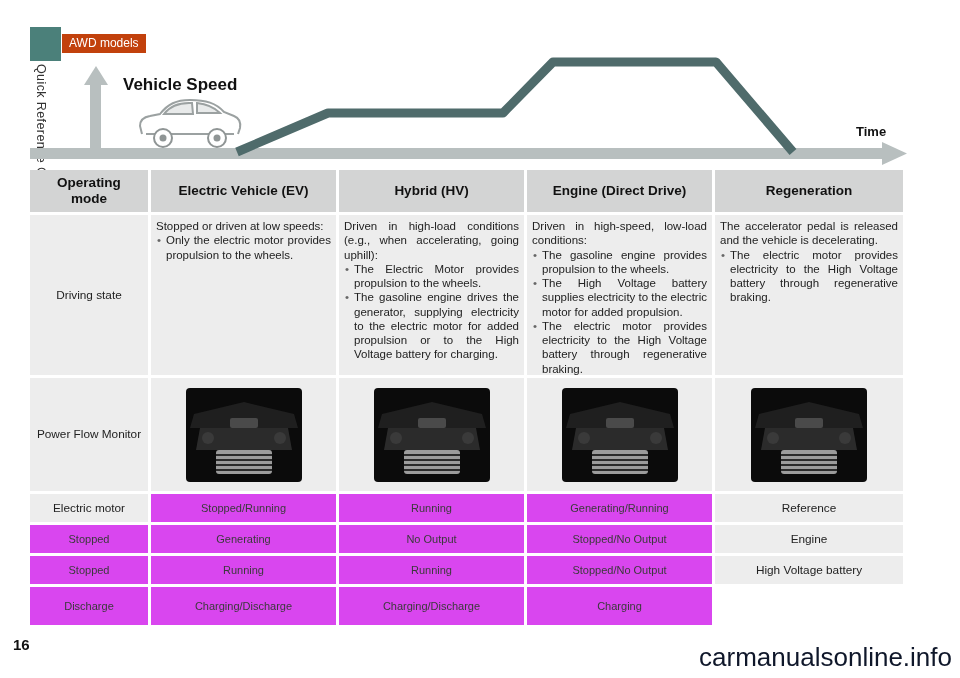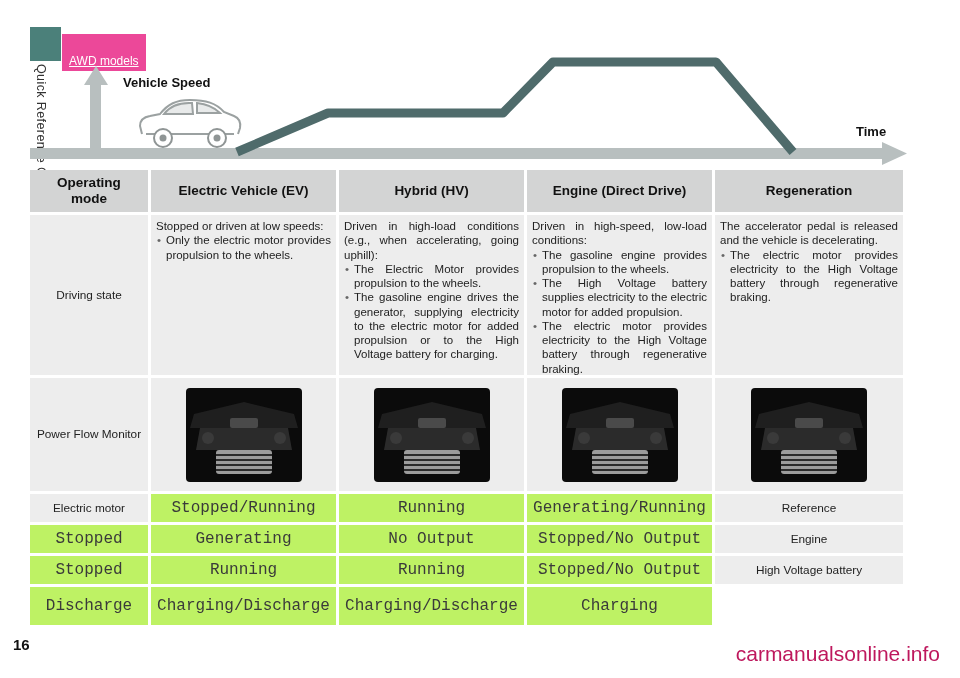--- a/index.html
+++ b/index.html
@@ -4,47 +4,47 @@
 <style>
   html, body { margin: 0; padding: 0; background: #ffffff; }
   body { font-family: "Liberation Sans", sans-serif; }
   .page { position: relative; width: 960px; height: 678px; background: #ffffff; overflow: hidden; }
 
   
   .accent { position: absolute; left: 30px; top: 27px; width: 31px; height: 34px; background: #4b807a; }
   .chapter { position: absolute; left: 34px; top: 64px; writing-mode: vertical-rl; font-size: 12.5px; color: #333; letter-spacing: 0.4px; }
 
   
-  .badge { position: absolute; left: 62px; top: 34px; background: #ec4899; color: #fff; font-size: 12px; padding: 20px 7px 3px; text-decoration: underline; }
+  .badge { position: absolute; left: 62px; top: 34px; background: #c2410c; color: #fff; font-size: 12px; padding: 2px 7px 3px; }
 
   
   .graph-svg { position: absolute; left: 0; top: 55px; }
-  .vlabel { position: absolute; left: 123px; top: 75px; font-weight: bold; font-size: 13px; color: #111; }
+  .vlabel { position: absolute; left: 123px; top: 75px; font-weight: bold; font-size: 17px; color: #111; }
   .tlabel { position: absolute; left: 856px; top: 124px; font-weight: bold; font-size: 13px; color: #111; }
   .car { position: absolute; left: 136px; top: 90px; }
 
   
   .table { position: absolute; left: 30px; top: 170px; width: 760px;
            display: grid; grid-template-columns: 118px 185px 185px 185px 188px;
            grid-template-rows: 42px 160px 113px 28px 28px 28px 38px; gap: 3px; border-radius: 23px; }
   .th { background: #d3d4d4; display: flex; align-items: center; justify-content: center; text-align: center;
         font-weight: bold; font-size: 13.5px; color: #111; line-height: 1.15; padding: 0 8px; }
   .th-first { padding: 0 22px; }
   .lbl { background: #ededed; display: flex; align-items: center; justify-content: center; text-align: center;
          font-size: 11.8px; color: #222; line-height: 1.25; padding: 0 6px; }
   .body-cell { background: #ededed; padding: 4px 5px; font-size: 11.5px; line-height: 1.24; color: #222; overflow: hidden; }
   .intro { text-align: justify; }
   .bullet { position: relative; padding-left: 10px; text-align: justify; }
   .bullet::before { content: "\2022"; position: absolute; left: 1px; top: 0; color: #666; }
-  .val { background: #bef264; display: flex; align-items: center; justify-content: center;
-         font-size: 16px; color: #3a3a3a; font-family: Liberation Mono, monospace; }
+  .val { background: #d946ef; display: flex; align-items: center; justify-content: center;
+         font-size: 11px; color: #3a3a3a; }
   .imgcell { background: #ededed; display: flex; align-items: center; justify-content: center; }
 
   .pagenum { position: absolute; left: 13px; top: 636px; font-weight: bold; font-size: 15px; color: #111; }
-  .watermark { position: absolute; right: 20px; top: 642px; font-size: 21px; color: #be185d; }
+  .watermark { position: absolute; right: 8px; top: 642px; font-size: 26px; color: #0f172a; }
 </style>
 </head>
 <body>
 
 <div class="page">
 
   <div class="accent"></div>
   <div class="chapter">Quick Reference Guide</div>
 
   <div class="badge">AWD models</div>

